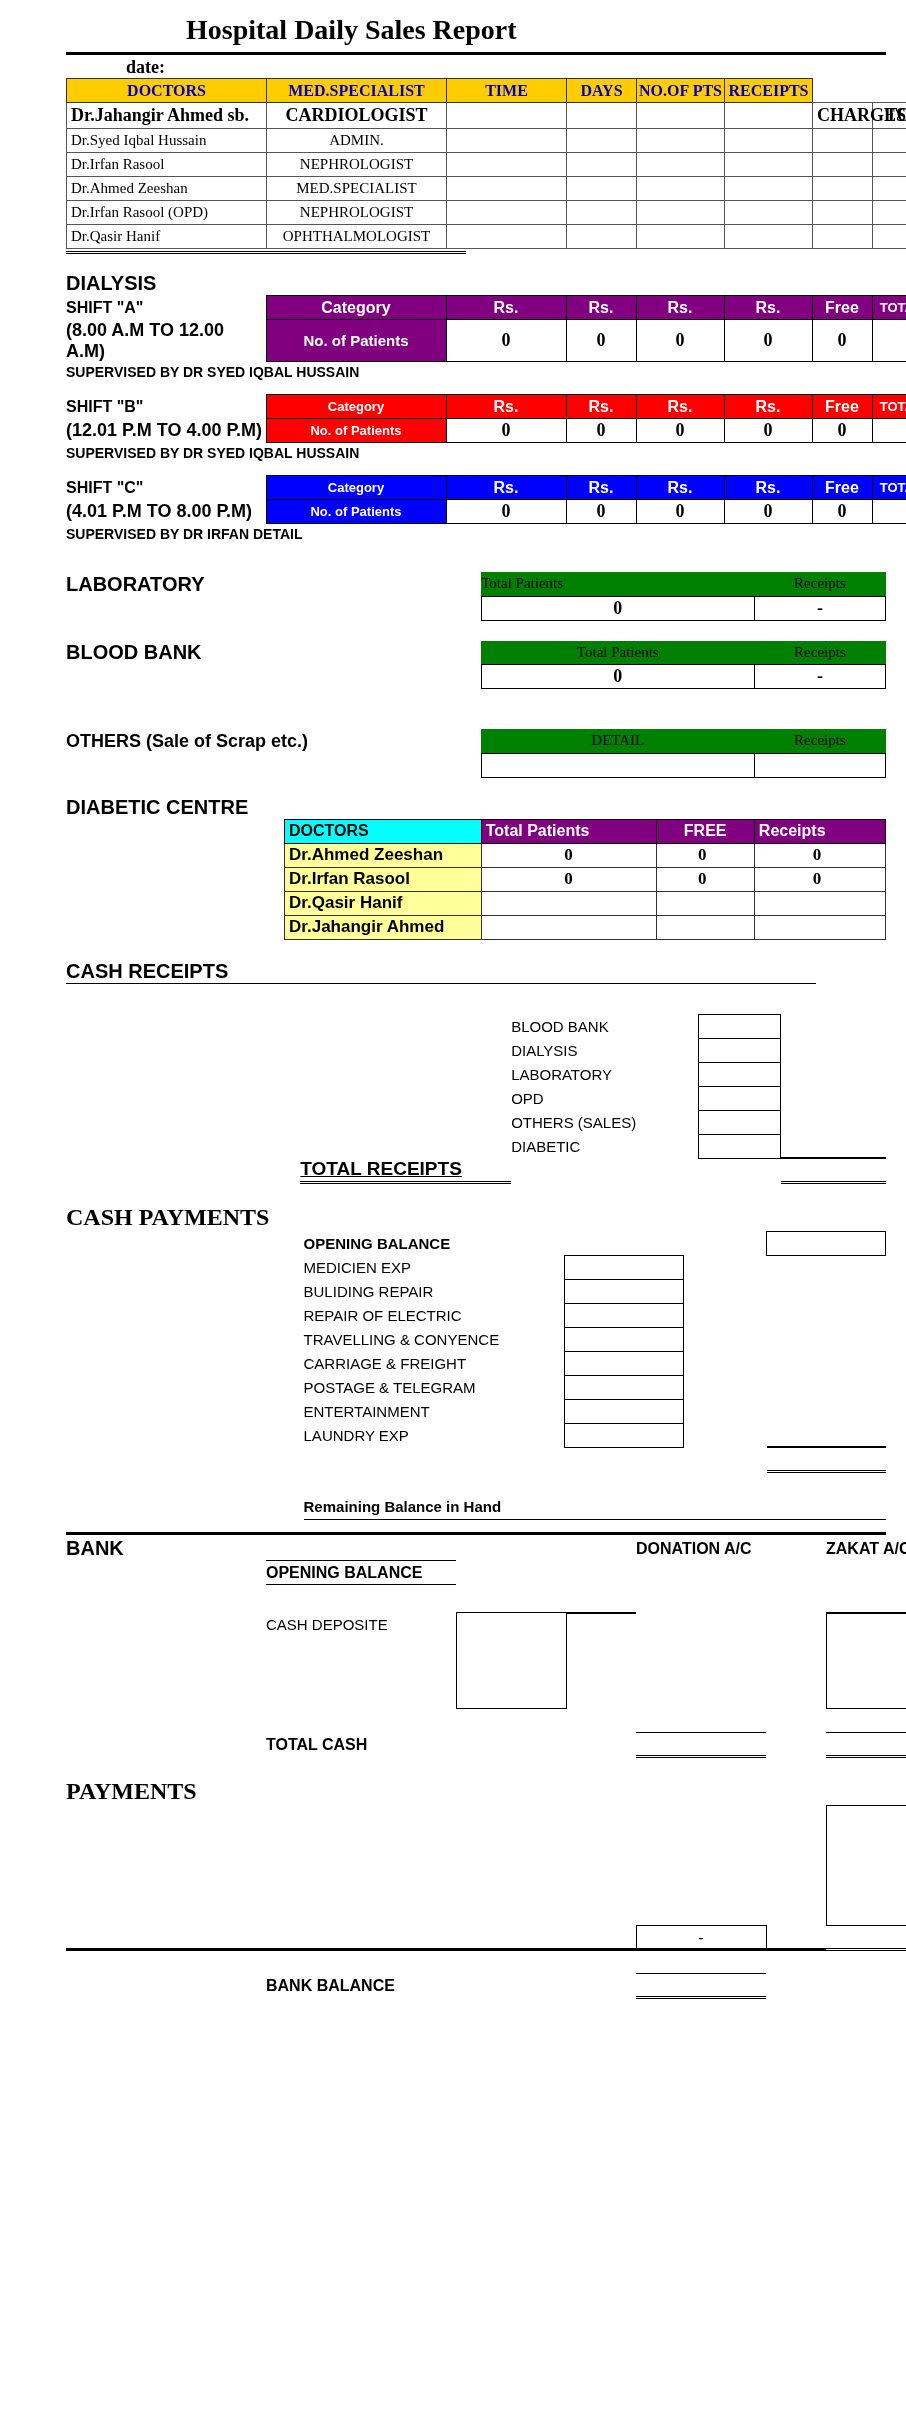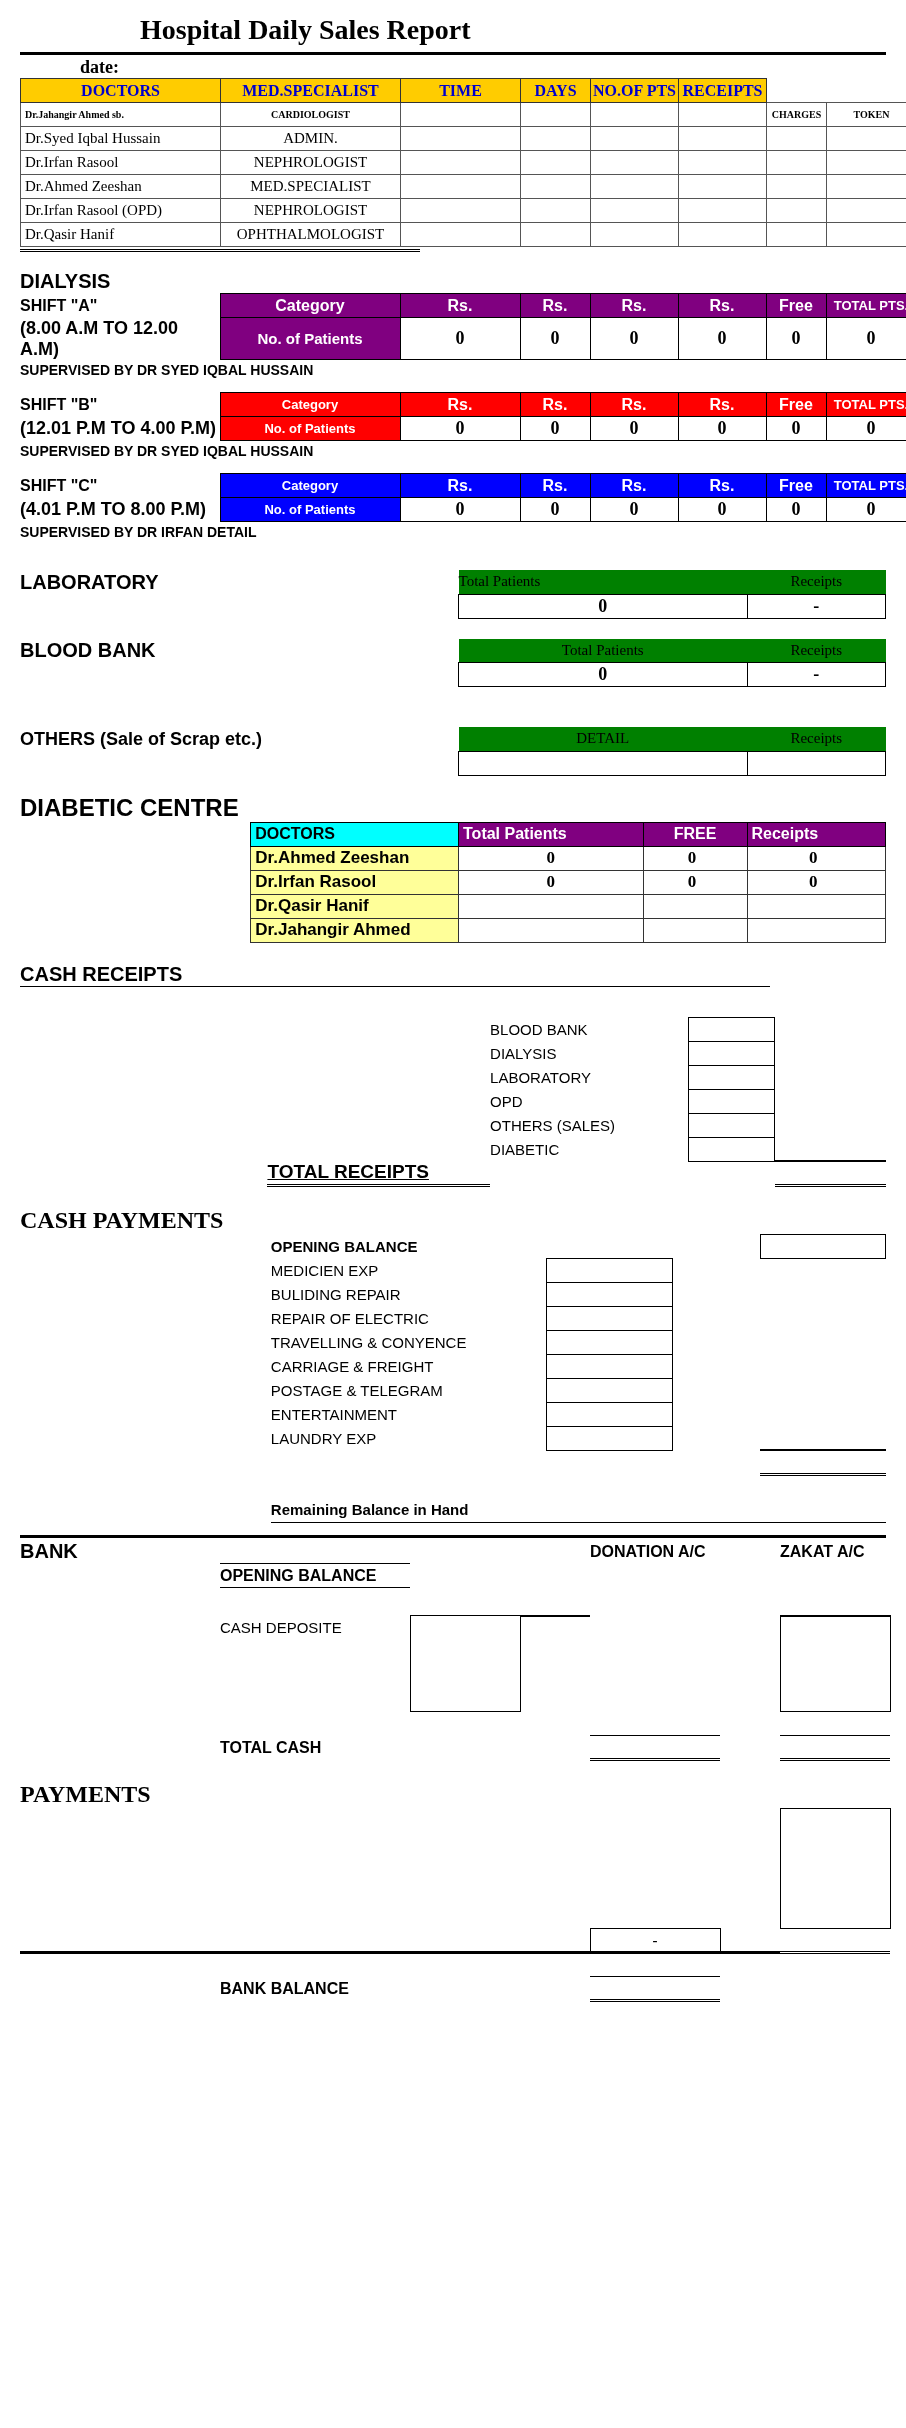--- a/index.html
+++ b/index.html
@@ -1,27 +1,27 @@
 <!DOCTYPE html>
 <html><head>
 <meta charset="utf-8">
 <style>
   * { box-sizing: border-box; margin: 0; padding: 0; }
   body { font-family: "Book Antiqua", Palatino, serif; background:#fff; width:906px; }
-  .page { padding:10px 20px 40px 20px; }
+  .page { padding:10px 20px 40px 20px;margin-left:46px; }
   h1 { font-size:28px; font-weight:bold; margin:4px 0 6px 120px; }
   .hr-thick { border-top:3px solid #000; margin:2px 0 2px 0; }
   .hr-thin { border-top:1px solid #000; margin:0; }
   .date-line { font-weight:bold; font-size:18px; margin-left:60px; }
   table { border-collapse:collapse; width:100%; table-layout:fixed; }
   td { height:24px; vertical-align:middle; font-size:15px; }
   .c1{width:200px;} .c2{width:180px;} .c3{width:120px;} .c4{width:70px;} .c5{width:88px;} .c6{width:88px;} .c7{width:60px;} .c8{width:90px;}
 
   .doc-head td { background:#ffcc00; color:#0000cc; font-weight:bold; text-align:center; border:1px solid #333; font-family:"Book Antiqua",serif; font-size:16px;}
-  .charges td { font-family:Arial,sans-serif; font-size:10px; font-weight:bold; text-align:center; }
+  .charges td { font-family:Arial,sans-serif; font-size:18px; font-weight:bold; text-align:center; }
   .doc-row td { border:1px solid #555; padding:2px 4px; font-family:"Book Antiqua",serif; }
   .doc-row td:first-child { text-align:left; }
   .doc-row td:nth-child(2) { text-align:center; }
   .hr-dbl { border-top:3px double #000;}
   .section-title { font-family:Arial,sans-serif; font-weight:bold; font-size:20px; margin-top:18px;}
   .shift-lbl { font-family:Arial,sans-serif; font-weight:bold; font-size:17px;}
   .shift-sub { font-family:Arial,sans-serif; font-weight:bold; font-size:14px;}
   .sup { font-family:Arial,sans-serif; font-weight:bold; font-size:14px; margin:2px 0 14px 0;}
   .dh td { color:#fff; font-weight:bold; text-align:center; border:1px solid #000; font-family:Arial,sans-serif; font-size:16px;}
   .dh-small { font-size:13px !important;}
@@ -305,21 +305,21 @@
   <td class="lab-hdr green center" style="text-align:center;">Receipts</td>
 </tr>
 <tr class="lab-row">
           <td></td>
   <td class="border-td"></td>
   <td class="border-td"></td>
 </tr>
 </tbody>
     </table>
 
-<div class="section-title" style="font-size:24px;">DIABETIC CENTRE</div>
+<div class="section-title" style="font-size:20px;">DIABETIC CENTRE</div>
 <table>
 <colgroup>
         <col style="width:200px">
         <col style="width:180px">
         <col style="width:160px">
         <col style="width:90px">
         <col style="width:120px">
       </colgroup>
 <tbody>
         <tr class="dc-head">

